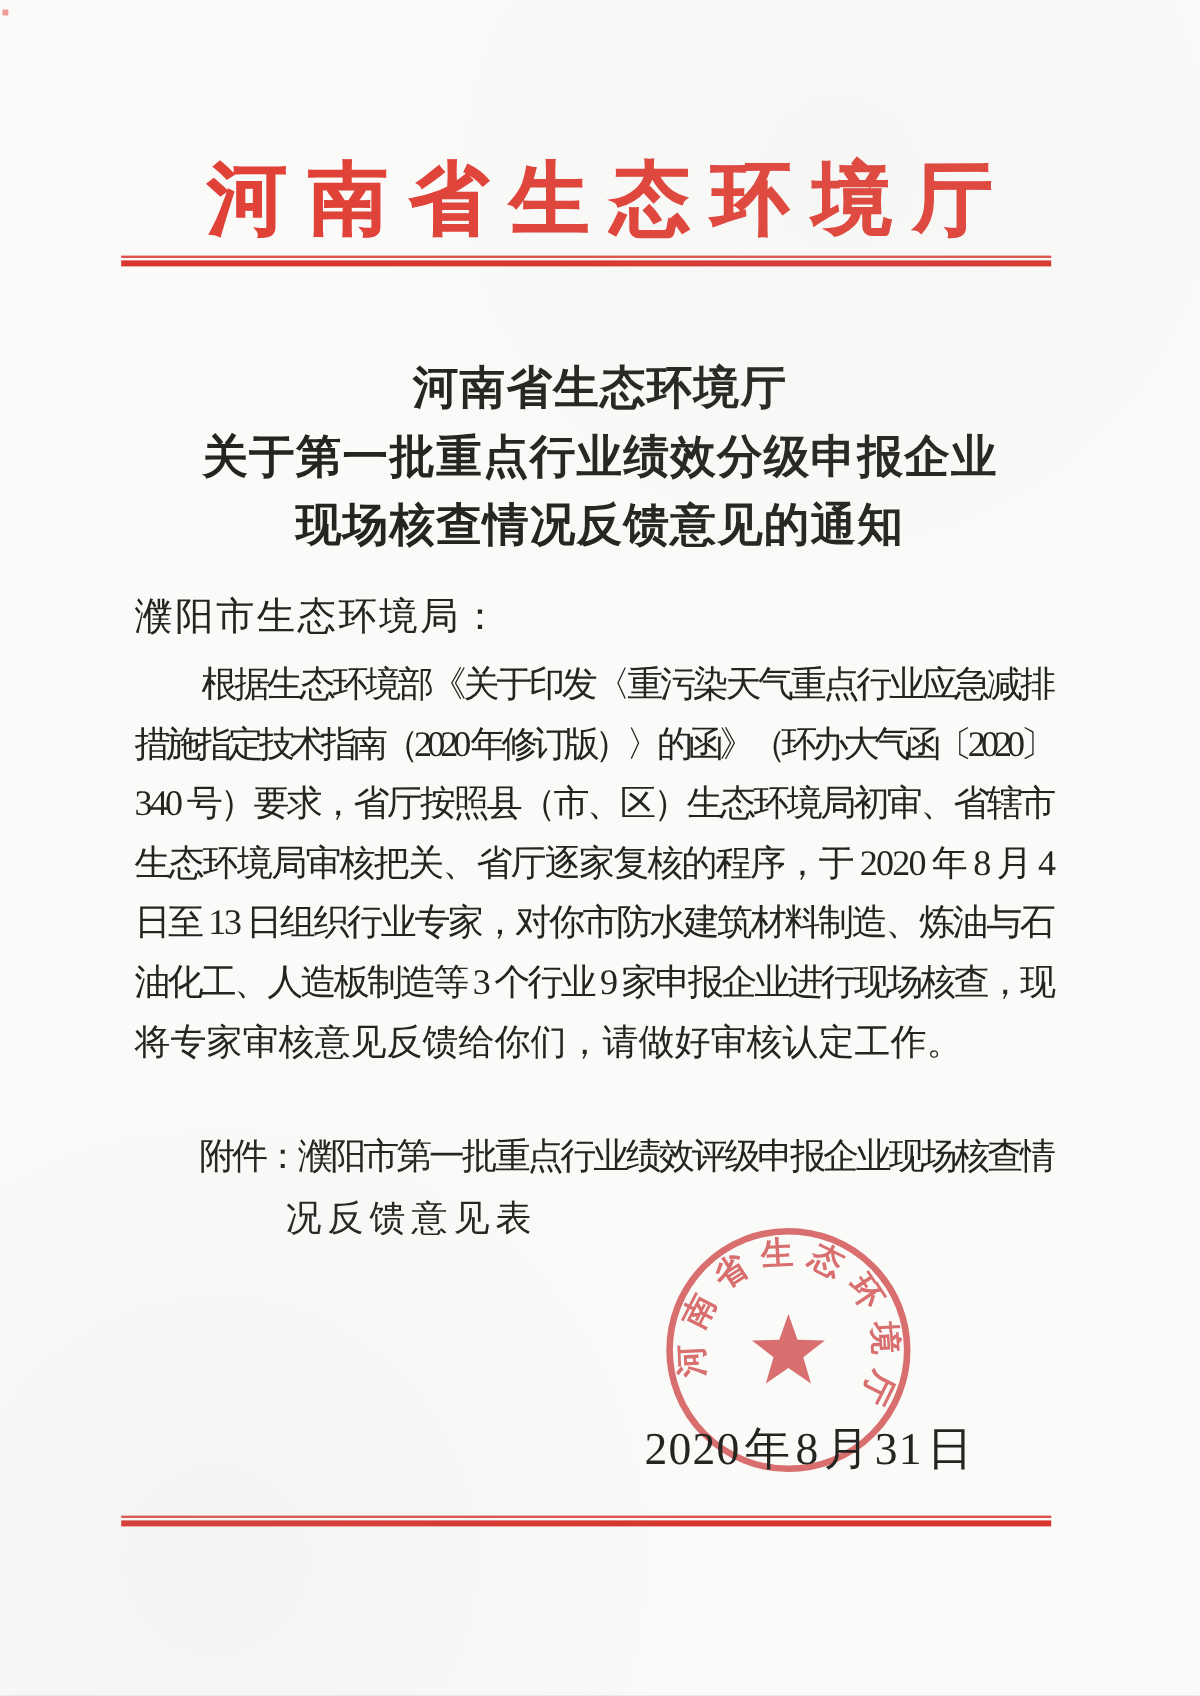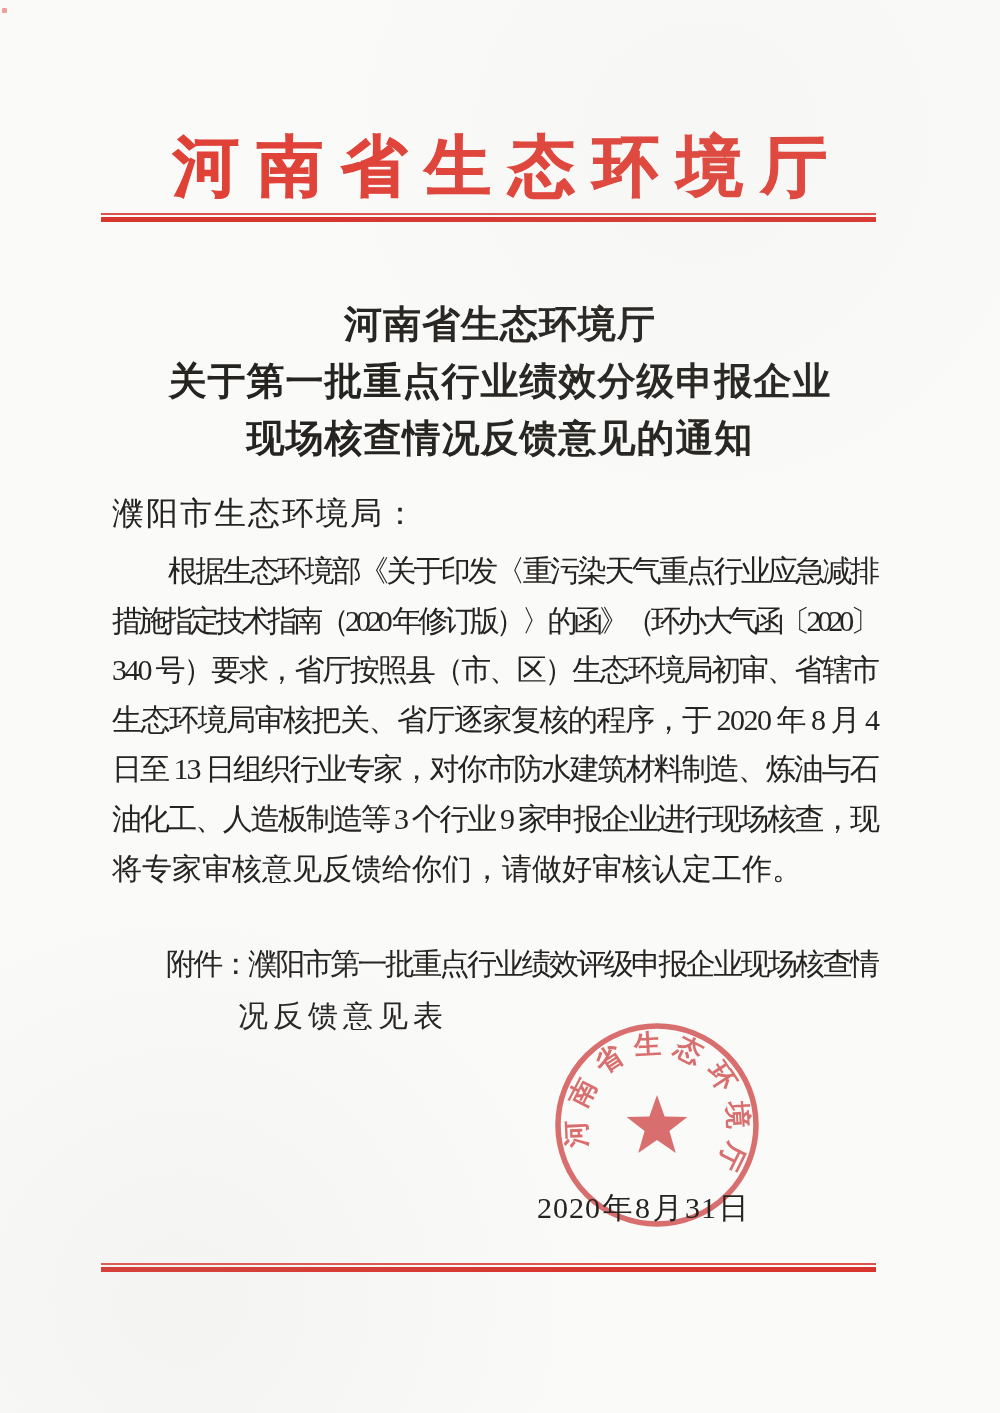--- a/index.html
+++ b/index.html
@@ -71,21 +71,21 @@
   .seal{
     position:absolute;left:547px;top:1015px;width:220px;height:220px;
     opacity:.82;mix-blend-mode:multiply;pointer-events:none;
   }
   .seal .ring{stroke:var(--seal-red);fill:none;}
   .seal .star{fill:var(--seal-red);}
   .seal text{fill:var(--seal-red);font-family:"Liberation Serif","DejaVu Serif",serif;font-weight:600;}
 
   .date{
     position:absolute;left:537px;top:1190px;
-    font-size:30px;line-height:36px;color:var(--ink);
+    font-size:38px;line-height:36px;color:var(--ink);
     word-spacing:-7px;letter-spacing:1px;z-index:3;
   }
 </style>
 </head>
 <body>
 
 <div class="page">
 
   <div class="speck"></div>
 

